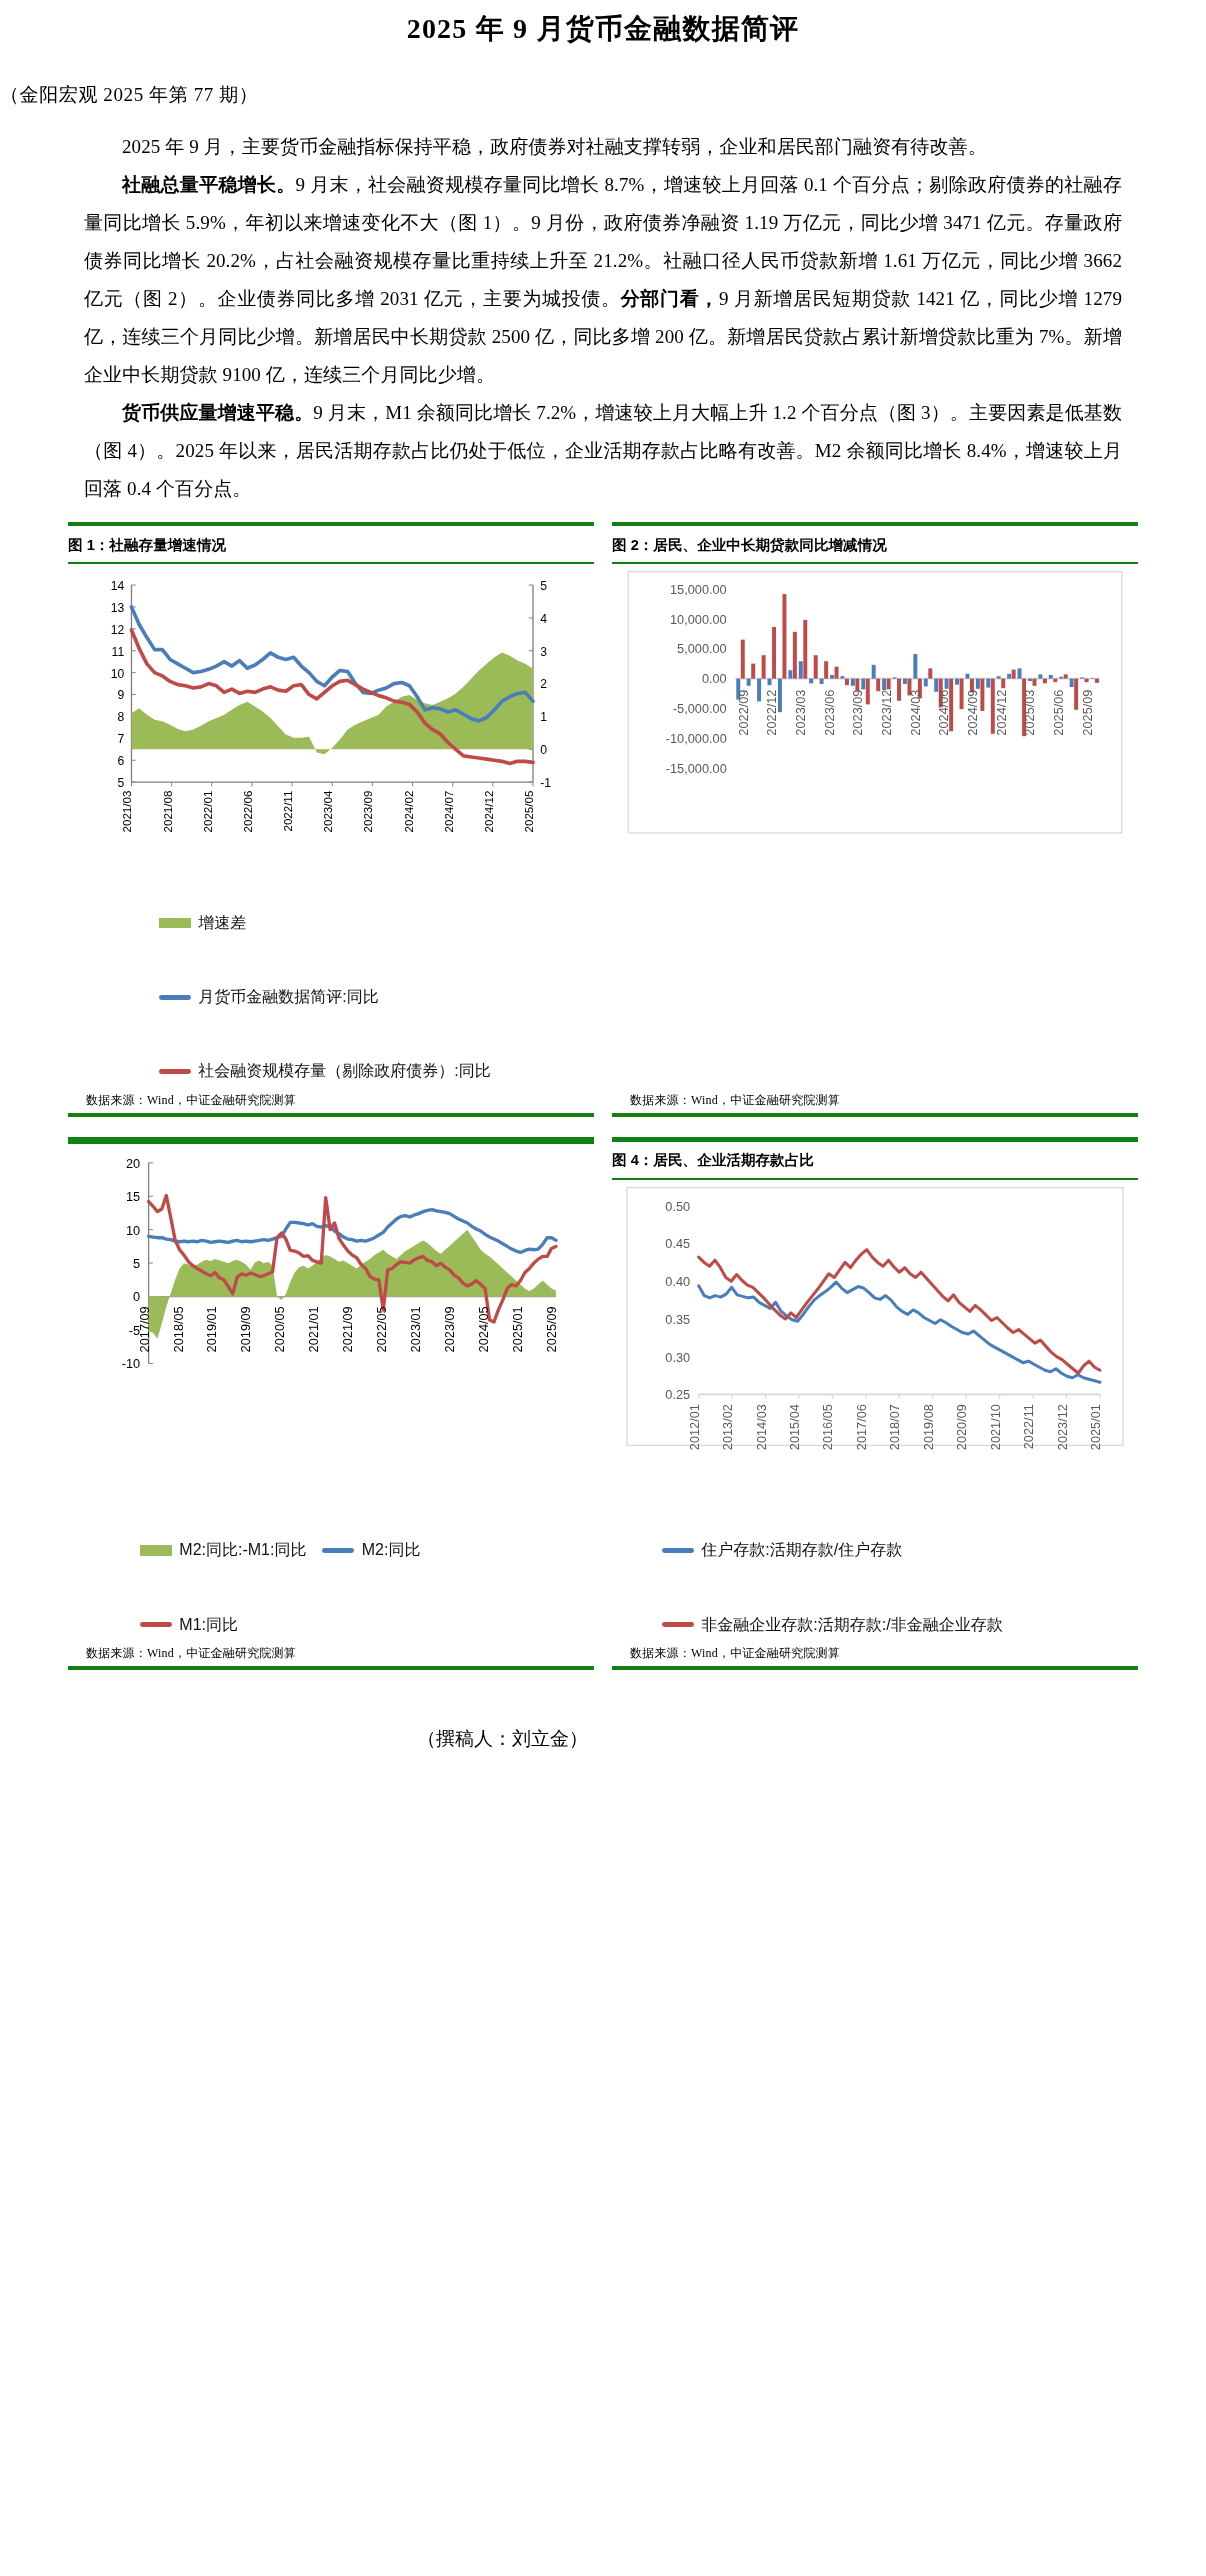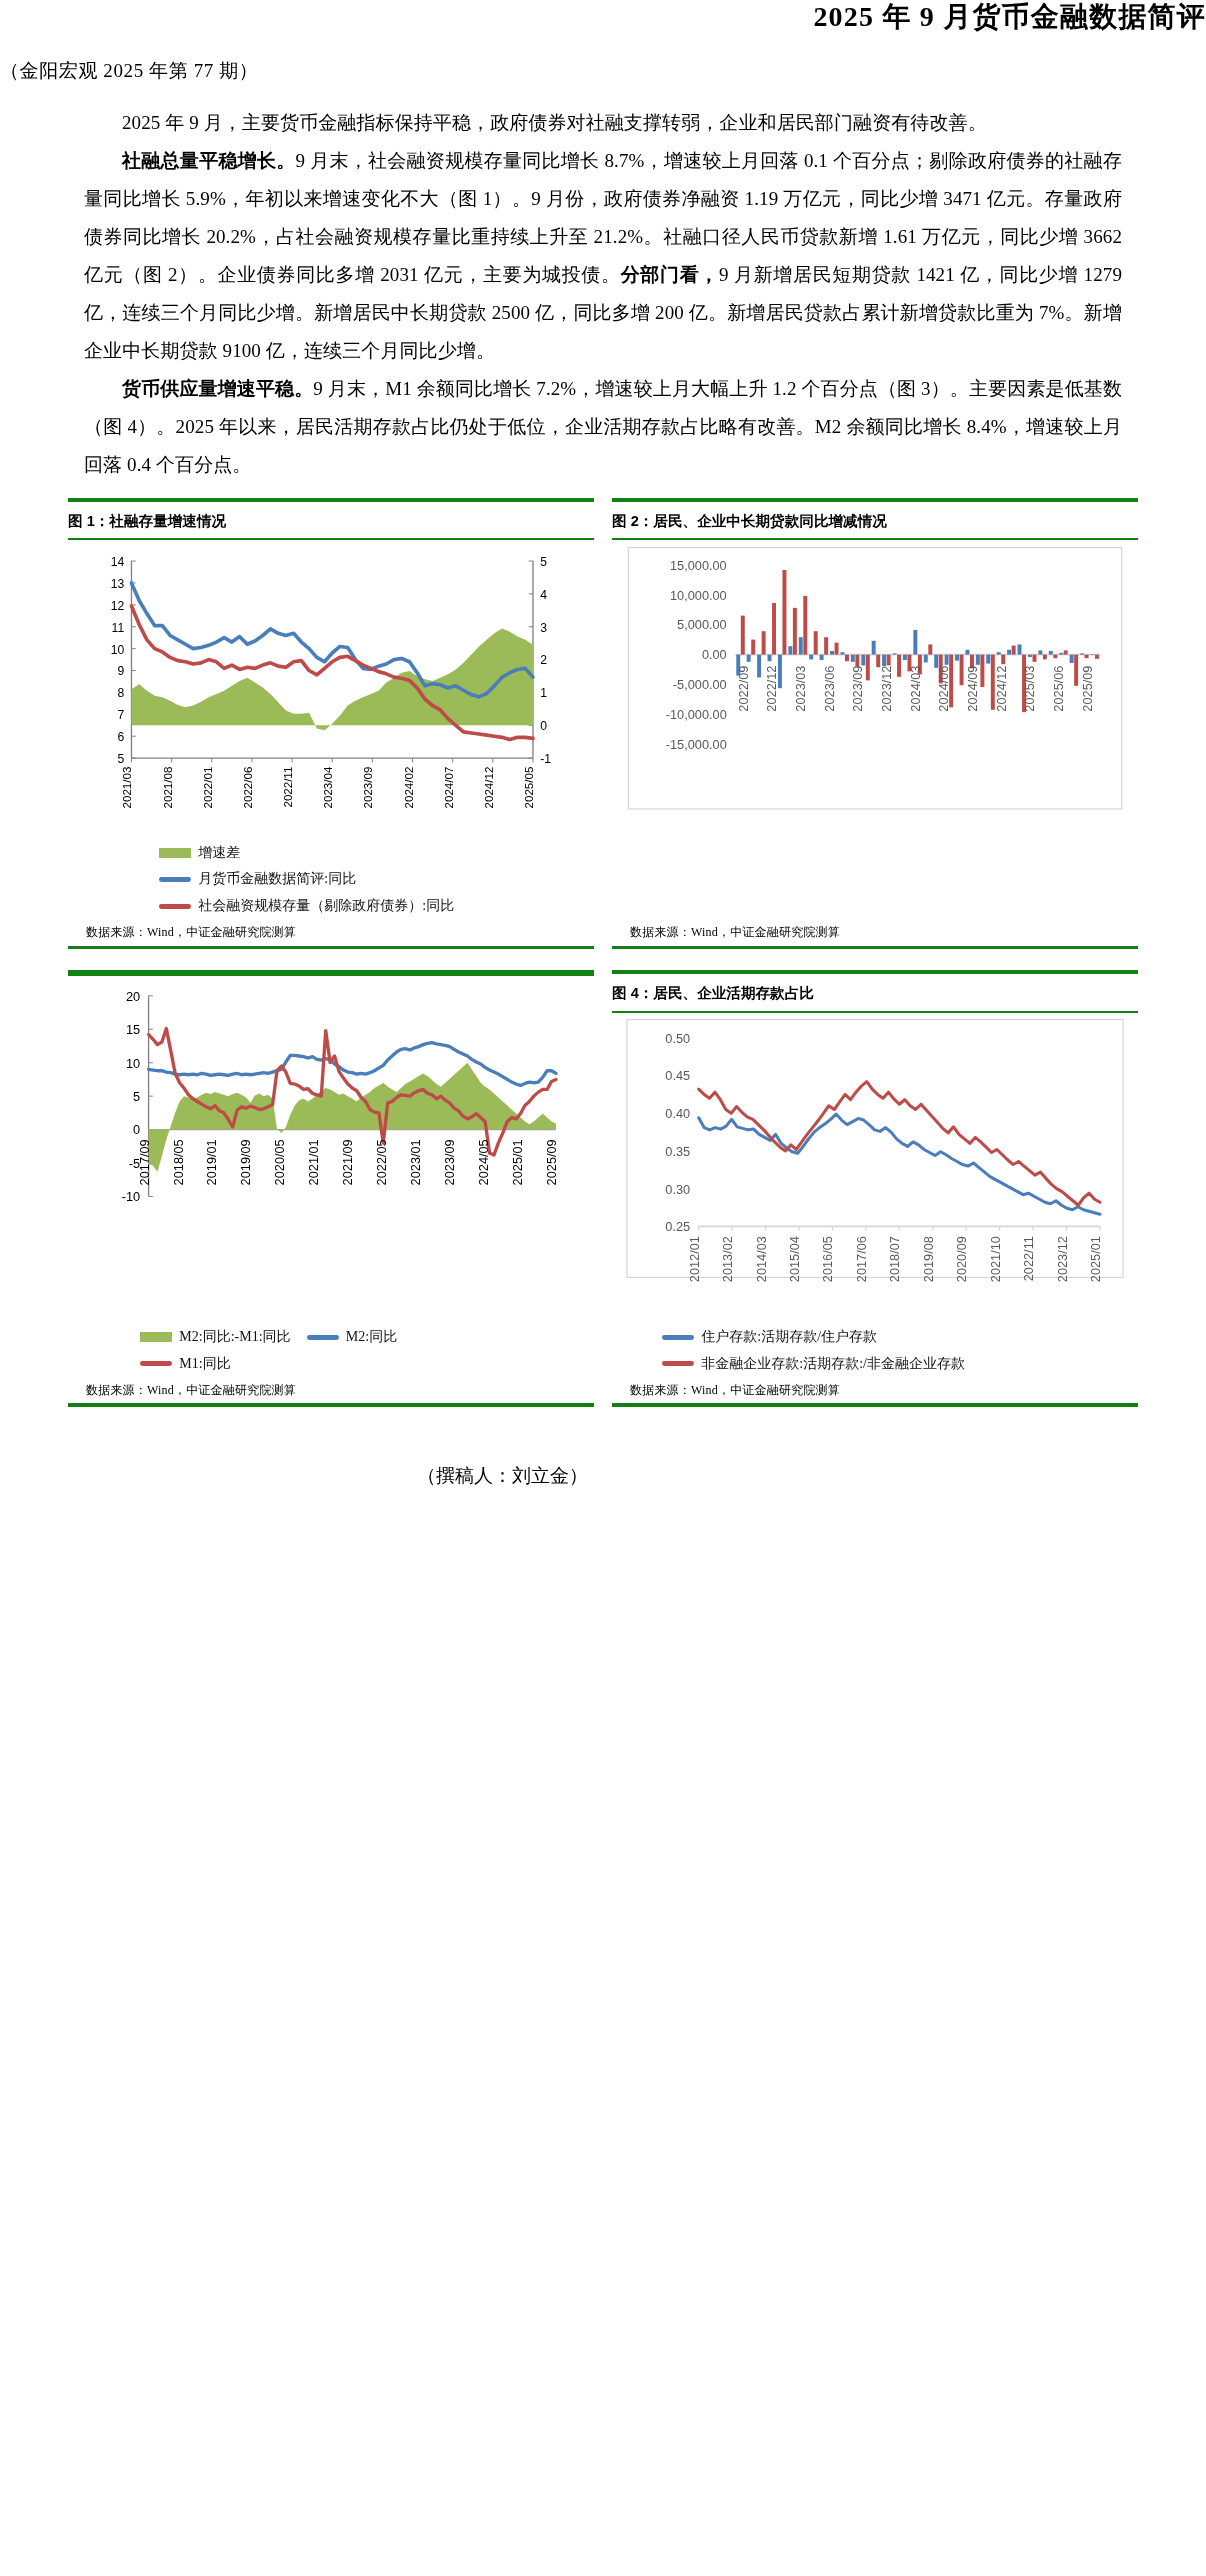--- a/index.html
+++ b/index.html
@@ -1,39 +1,39 @@
 <!DOCTYPE html>
 <html style="font-size:9.7px"><head>
 <meta charset="utf-8">
 <style>
   html,body{margin:0;padding:0;background:#ffffff;}
   body{width:1206px;font-family:"Liberation Serif","DejaVu Serif",serif;color:#000;}
   .page{width:1206px;min-height:2576px;position:relative;box-sizing:border-box;padding:0;}
 
-  .doc-title{text-align:right;font-size:28px;font-weight:bold;letter-spacing:1.2px;margin:0;line-height:1.2;}
+  .doc-title{text-align:center;font-size:28px;font-weight:bold;letter-spacing:1.2px;margin:12px;line-height:1.2;}
   .doc-subtitle{text-align:left;font-size:19px;margin:0;padding-top:24px;letter-spacing:0.6px;}
 
   .body-wrap{padding:20.7px 84px 0 84px;}
   p.para{font-size:19px;line-height:38px;margin:0 0 0 0;text-indent:2em;text-align:justify;text-justify:inter-ideograph;letter-spacing:0.1px;}
   p.para b{font-weight:bold;}
 
   .charts{padding:13.4px 68px 0 68px;}
   .chart-row{display:flex;gap:18px;align-items:stretch;}
   .chart-box{flex:1;min-width:0;display:flex;flex-direction:column;}
   .rule-top{height:4.3px;background:#128012;width:100%;}
   .rule-bot{height:3.6px;background:#128012;width:100%;}
   .chart-title{text-align:left;font-size:14.6px;font-weight:bold;font-family:"Liberation Sans","DejaVu Sans",sans-serif;padding:9.7px 0 8.5px 0;line-height:1.25;}
   .rule-mid{height:2.1px;background:#128012;width:100%;}
   .plot-holder{padding:3.6px 0 0 0;flex:1;}
   .src{font-size:12px;padding:4.9px 0 4.3px 18px;letter-spacing:0.2px;}
   .chart-gap{height:20.7px;}
 
   .legend{padding:3.6px 0 0 0;}
   .legend.l1{padding-left:91px;}
-  .leg-row{display:flex;align-items:center;gap:7.3px;font-size:14px;font-family:Liberation Serif, serif;line-height:1.9;color:#111;}
+  .leg-row{display:flex;align-items:center;gap:7.3px;font-size:16px;font-family:Liberation Sans, sans-serif;line-height:1.9;color:#111;margin-top:44px;}
   .swatch-box{width:32px;height:10.3px;display:inline-block;flex:none;}
   .swatch-line{width:32px;height:4.9px;border-radius:2.4px;display:inline-block;flex:none;}
   .swatch-sq{width:10.3px;height:10.3px;display:inline-block;flex:none;}
 
   .legend.l2{padding-left:43px;}
   .legend.l3{padding-left:72px;}
   .legend.l3 .leg-inline{display:flex;gap:16px;flex-wrap:wrap;}
   .legend.l4{padding-left:50px;}
 
   .footer-line{text-align:center;font-size:19px;padding:56px 201px 0 0;}

